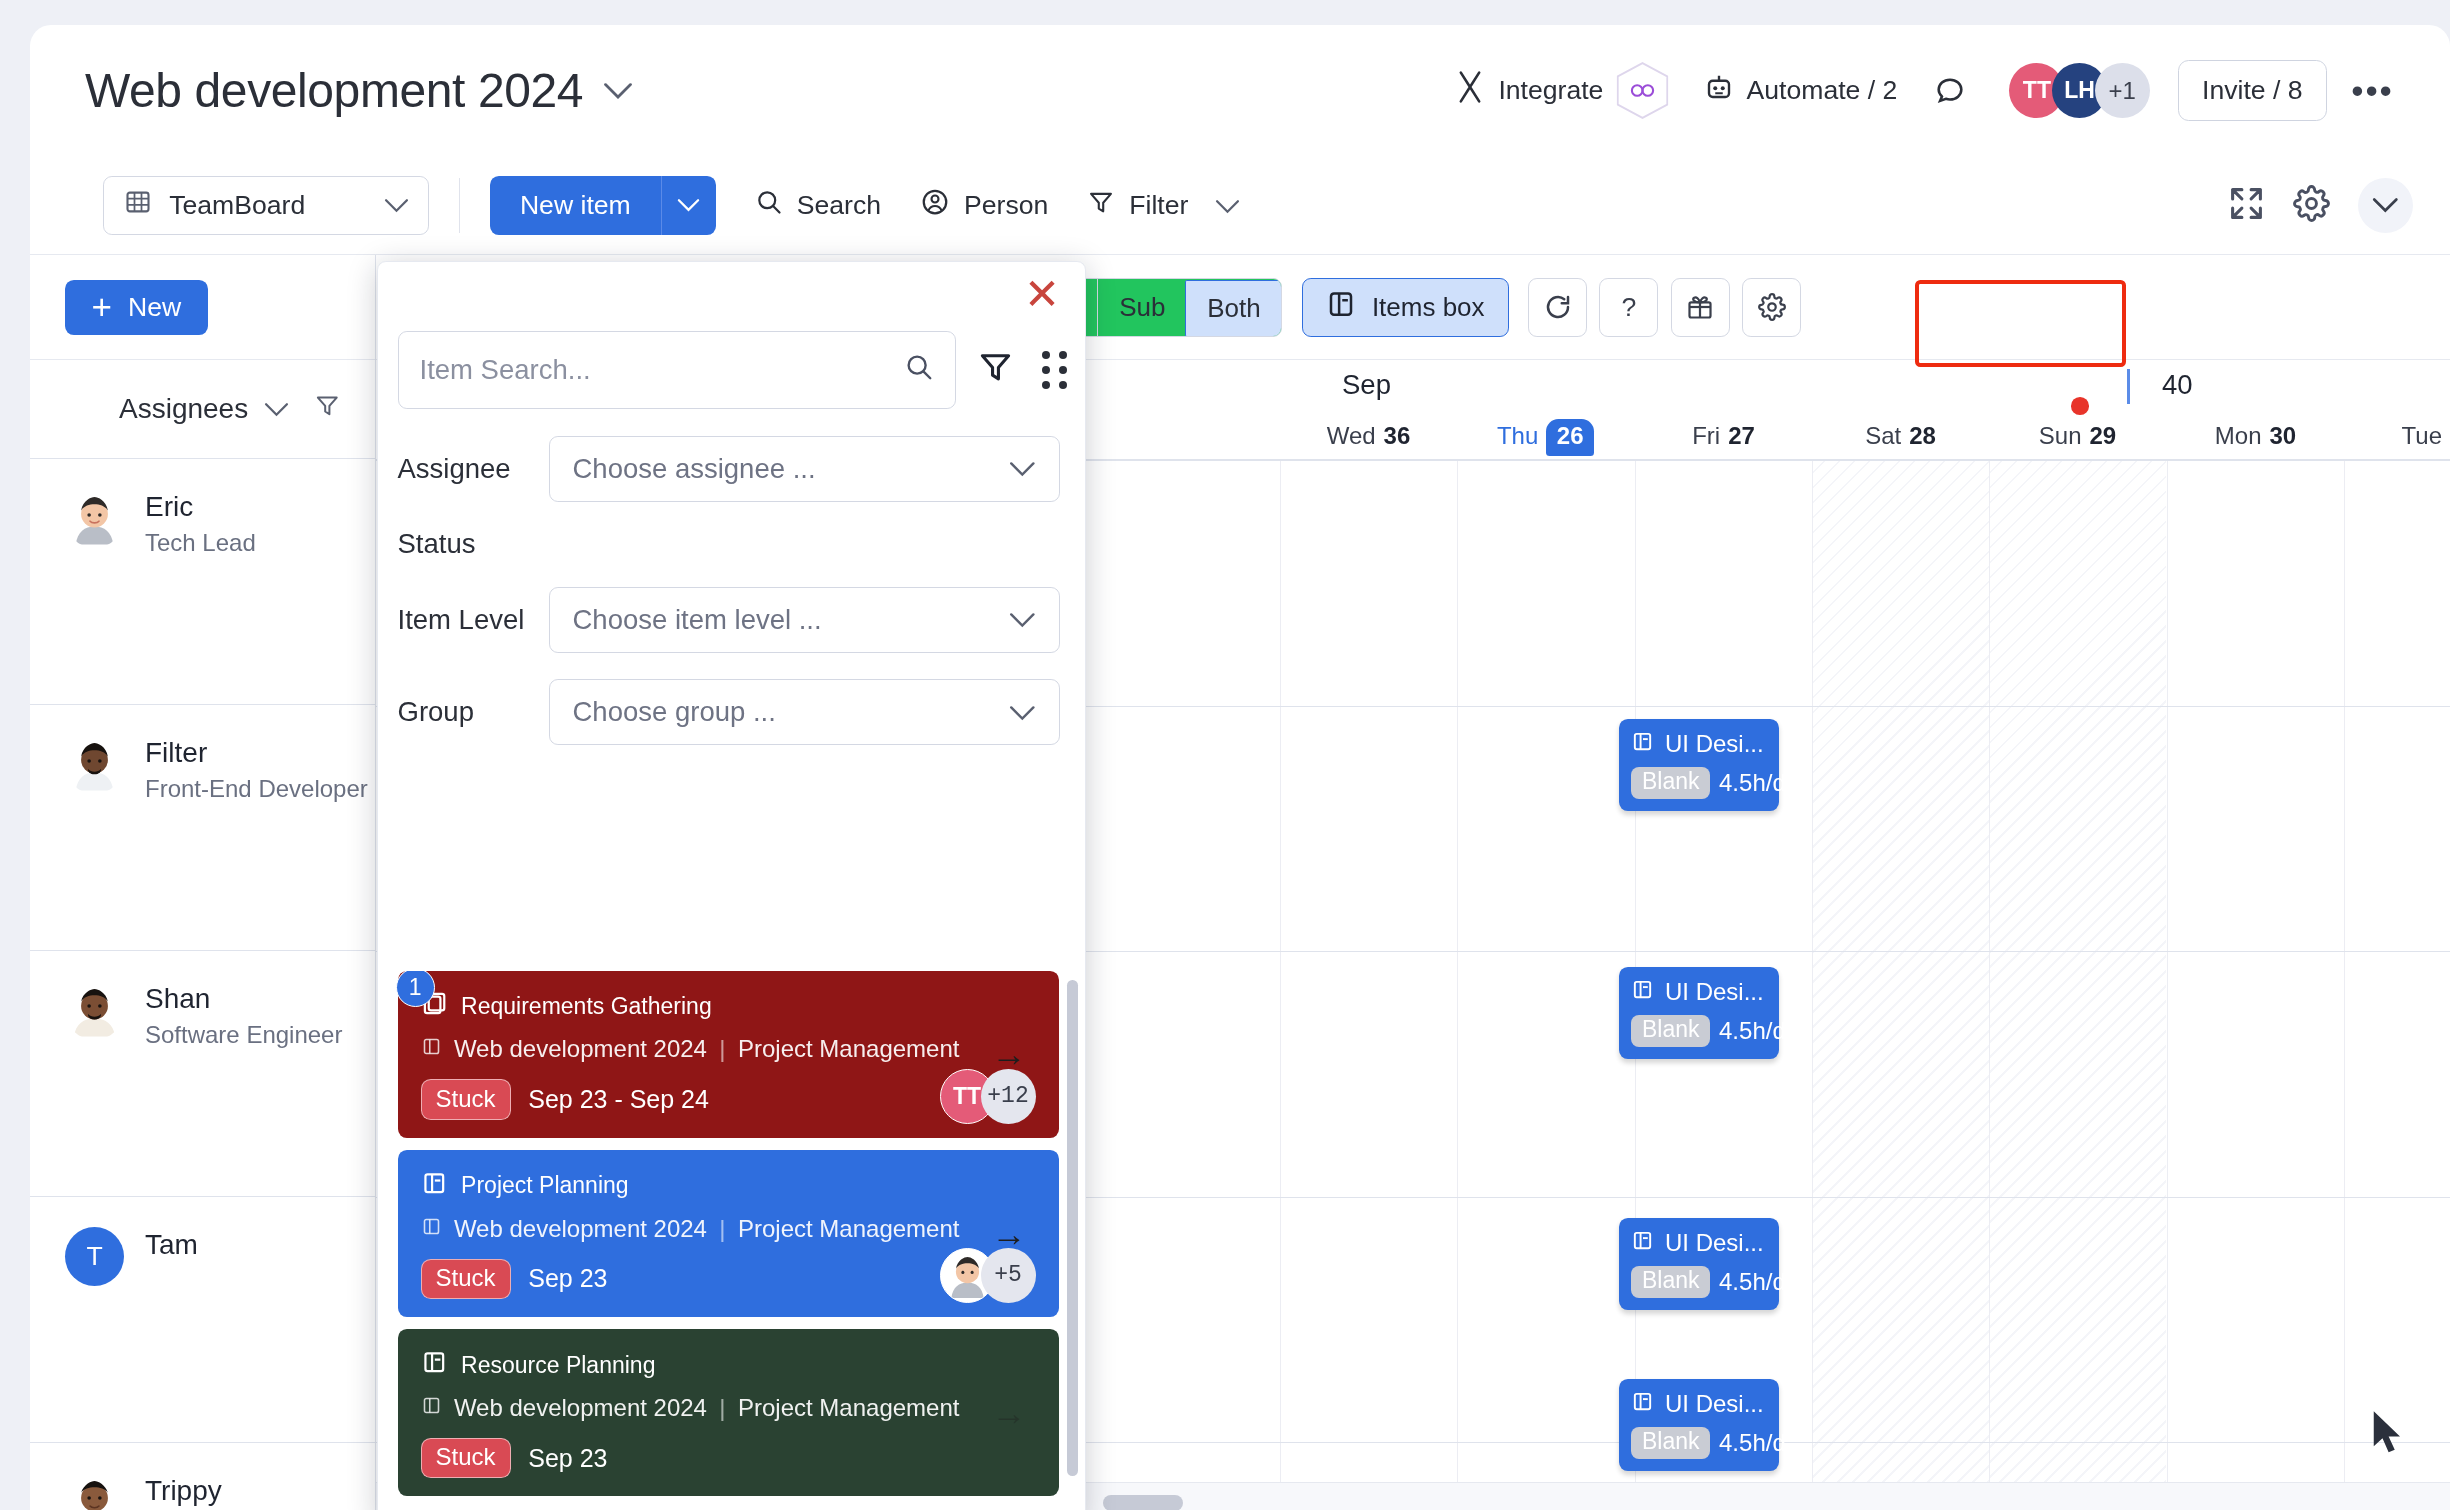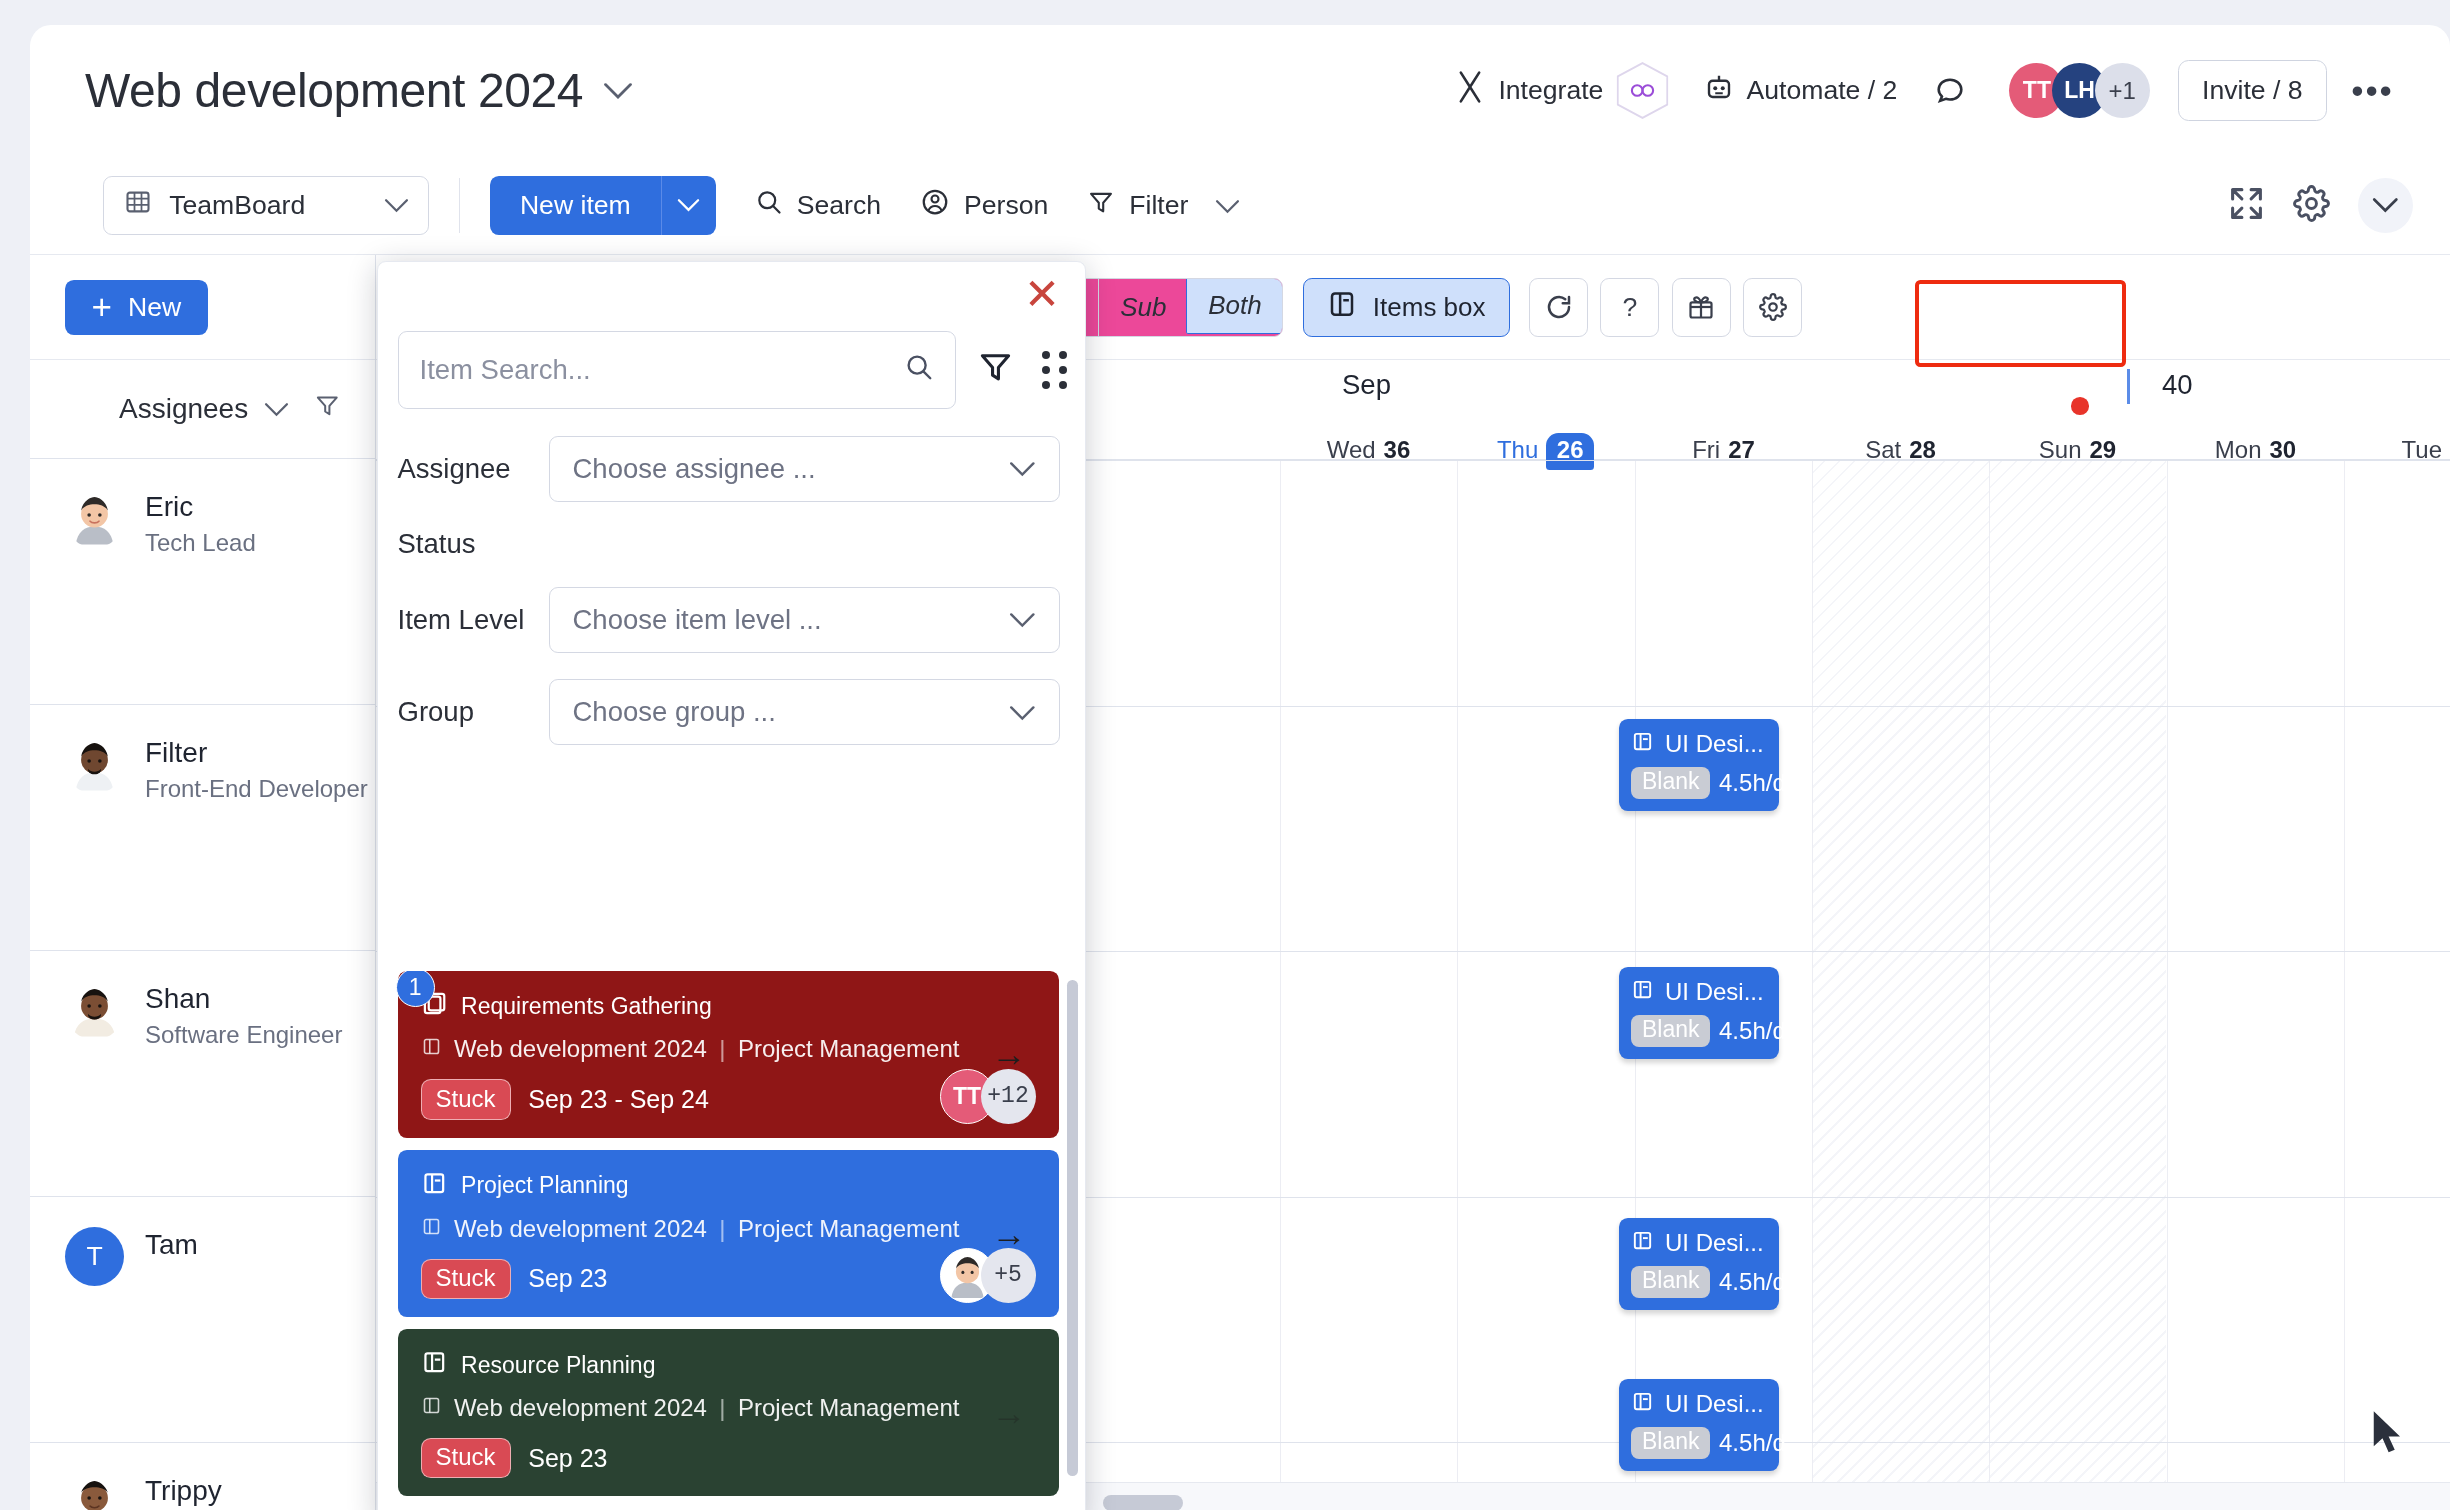--- a/index.html
+++ b/index.html
@@ -131,21 +131,21 @@
   .a-role { font-size: 24px; color: #6a7081; margin-top: 5.3px; }
 
   
   .timeline { flex: 1; position: relative; overflow: hidden; background: #fff; }
   .tl-toolbar {
     height: 105px; display: flex; align-items: center; gap: 0;
     padding-left: 10.6px; border-bottom: 0.9px solid #e6e9f0;
     position: relative;
   }
   .seg { border: 1.3px solid #d4d8e3; border-radius: 8.9px; height: 59px;
-         display: flex; align-items: flex-start; background: #ec4899; overflow: hidden; font-style: italic; }
+         display: flex; align-items: flex-end; background: #22c55e; overflow: hidden; }
   .seg > div { padding: 0 21px; font-size: 26px; color: #2b2f38;
                height: 100%; display: flex; align-items: center; }
   .seg > div + div { border-left: 1.3px solid #d4d8e3; }
   .seg .active { background: #cfe0fb; border: 1.3px solid #2f6ede;
                  margin: -1.3px; border-radius: 1.8px; }
   .tl-gap { width: 19.5px; }
   .itemsbox-btn {
     border: 1.3px solid #2f6ede; border-radius: 8.9px; height: 59px;
     background: #cfe0fb; display: flex; align-items: center; gap: 16px;
     padding: 0 23px; font-size: 26px; color: #1f2430;
@@ -161,21 +161,21 @@
   }
 
   
   .tl-dates { position: relative; height: 100px; border-bottom: 0.9px solid #dfe3ec; }
   .month-row { height: 51px; position: relative; }
   .month-lbl { position: absolute; font-size: 27.5px; color: #1f2430; font-weight: 400; top: 8.9px; }
   .weeknum { position: absolute; font-size: 27.5px; color: #1f2430; top: 8.9px; }
   .weekbar { position: absolute; width: 2.7px; height: 35px; background: #5b8ce8; top: 8.9px; }
   .day-row { position: relative; height: 49px; }
   .day-cell {
-    position: absolute; top: 14px; height: 49px;
+    position: absolute; top: 0; height: 49px;
     display: flex; align-items: center; justify-content: center;
     font-size: 24px; color: #3a3f4c; gap: 8px;
   }
   .day-cell b { font-weight: 700; color: #1f2430; }
   .day-cell.today { color: #2f6ede; }
   .day-cell.today b {
     background: #2f6ede; color: #fff; border-radius: 12.4px 12.4px 3.5px 3.5px;
     padding: 3.5px 10.6px 5.3px; position: relative; top: 1.8px;
   }
   .red-dot { position: absolute; width: 17.7px; height: 17.7px; border-radius: 50%;

